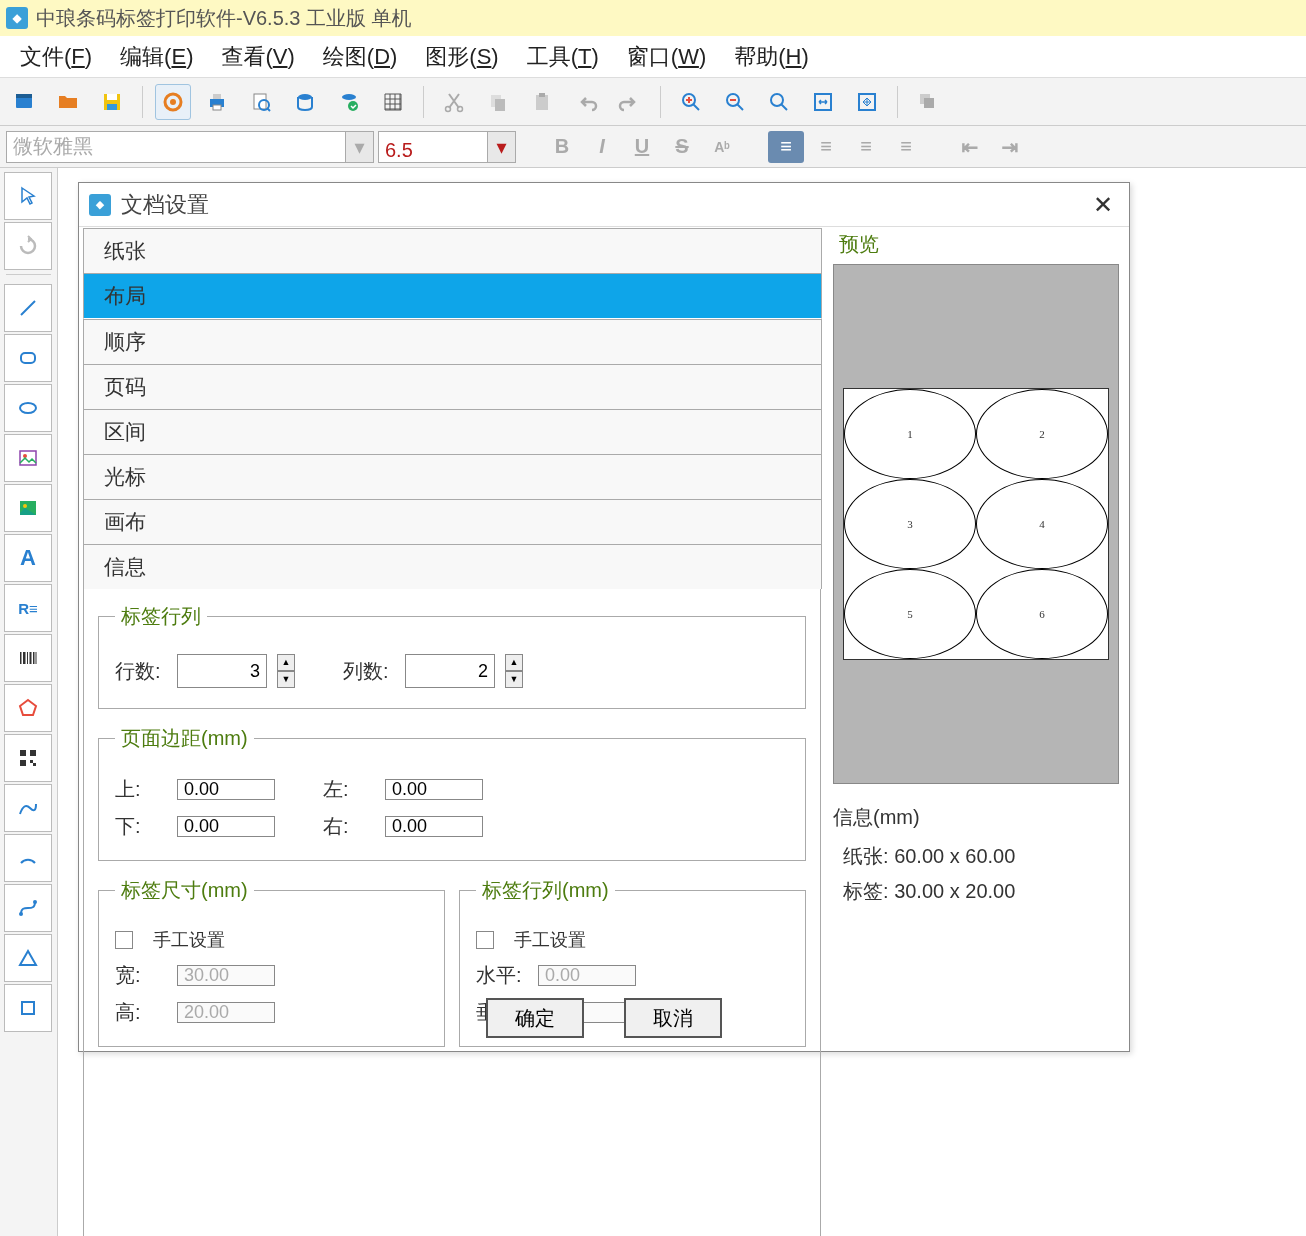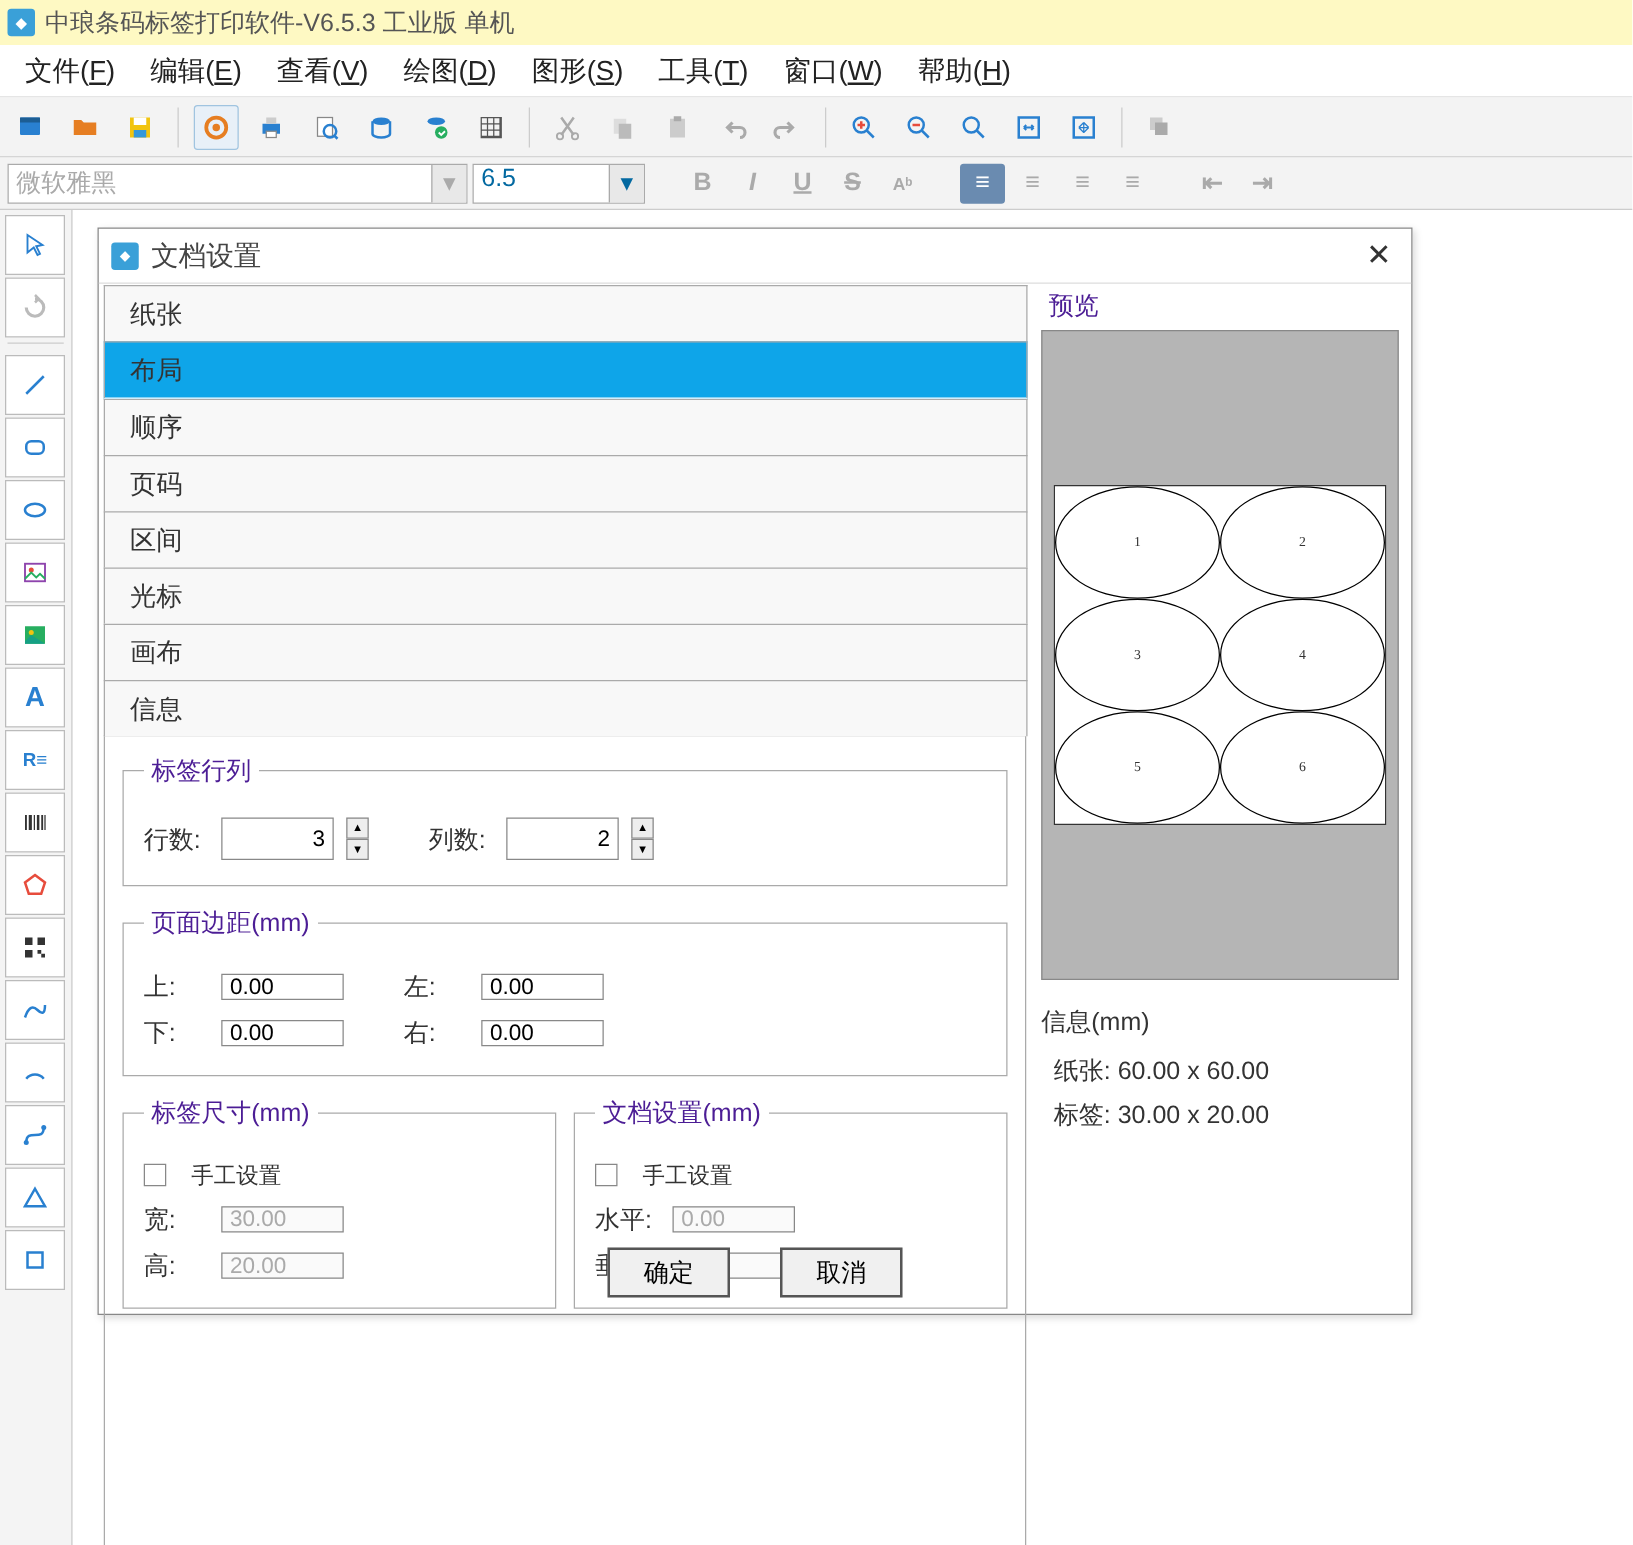--- a/index.html
+++ b/index.html
@@ -15,21 +15,21 @@
 .menubar .menu-item u { text-decoration: underline; }
 
 .toolbar { height: 48px; background: #f3f3f3; border-bottom: 1px solid #ccc; display: flex; align-items: center; padding: 0 6px; gap: 8px; }
 .tb-btn { width: 36px; height: 36px; border: 1px solid transparent; background: transparent; display: flex; align-items: center; justify-content: center; border-radius: 3px; cursor: pointer; }
 .tb-btn.active { background: #e8f0f8; border-color: #a0c4e0; }
 .tb-sep { width: 1px; height: 32px; background: #ccc; margin: 0 4px; }
 
 .formatbar { height: 42px; background: #f3f3f3; border-bottom: 1px solid #ccc; display: flex; align-items: center; padding: 0 6px; gap: 4px; }
 .font-select { width: 368px; height: 32px; border: 1px solid #aaa; background: #fff; display: flex; align-items: center; padding: 0 6px; color: #aaa; font-size: 20px; position: relative; }
 .font-select .dd { position: absolute; right: 0; top: 0; width: 28px; height: 100%; background: #e8e8e8; border-left: 1px solid #aaa; display: flex; align-items: center; justify-content: center; }
-.size-select { width: 138px; height: 32px; border: 1px solid #aaa; background: #fff; display: flex; align-items: flex-start; padding: 0 6px; color: #0369a1; font-size: 20px; position: relative; }
+.size-select { width: 138px; height: 32px; border: 1px solid #aaa; background: #fff; display: flex; align-items: flex-end; padding: 0 6px; color: #b91c1c; font-size: 20px; position: relative; }
 .size-select .dd { position: absolute; right: 0; top: 0; width: 28px; height: 100%; background: #e8e8e8; border-left: 1px solid #aaa; display: flex; align-items: center; justify-content: center; }
 .fmt-btn { width: 36px; height: 32px; display: flex; align-items: center; justify-content: center; color: #aaa; font-weight: bold; font-size: 20px; cursor: pointer; }
 .fmt-btn.active { background: #6a8bb0; color: #fff; border-radius: 3px; }
 
 .main-area { display: flex; height: calc(1236px - 36px - 42px - 48px - 42px); }
 
 .left-toolbar { width: 58px; background: #f4f4f4; border-right: 1px solid #ccc; display: flex; flex-direction: column; padding: 4px; gap: 2px; }
 .lt-btn { width: 48px; height: 48px; border: 1px solid #bbb; background: #fff; display: flex; align-items: center; justify-content: center; cursor: pointer; font-size: 22px; }
 .lt-sep { height: 6px; border-top: 1px solid #ccc; margin: 2px 2px; }
 
@@ -43,21 +43,21 @@
 .dlg-body { display: flex; height: calc(100% - 44px - 66px); }
 .dlg-left { flex: 1; padding: 0 4px 4px 4px; }
 .dlg-right { width: 304px; padding: 4px 8px; }
 
 .tabs { display: flex; flex-direction: column; }
 .tab { padding: 8px 20px; border: 1px solid #aaa; border-bottom: none; background: #f8f8f8; font-size: 21px; cursor: pointer; margin-right: -1px; position: relative; top: 1px; }
 .tab.active { background: #0ea5e9; border-bottom: 1px solid #fff; z-index: 2; }
 .tab-panel { border: 1px solid #aaa; padding: 14px; height: calc(100% - 42px); }
 
 fieldset { border: 1px solid #aaa; padding: 14px 16px 20px 16px; margin-bottom: 16px; }
-legend { font-size: 20px; padding: 0 6px; color: #4c1d95; }
+legend { font-size: 20px; padding: 0 6px; color: #4d7c0f; }
 .field-row { display: flex; align-items: center; gap: 14px; margin-top: 10px; }
 .field-row label { font-size: 20px; min-width: 48px; }
 .num-input { width: 90px; height: 34px; border: 1px solid #888; padding: 0 6px; font-size: 18px; text-align: right; }
 .text-input { width: 98px; height: 21px; border: 1px solid #888; padding: 0 6px; font-size: 18px; }
 .text-input.disabled { color: #aaa; }
 .spinner { display: inline-flex; flex-direction: column; margin-left: -4px; }
 .spinner button { width: 18px; height: 17px; border: 1px solid #888; background: #eee; font-size: 9px; line-height: 1; padding: 0; cursor: pointer; }
 .chk { width: 18px; height: 18px; border: 1px solid #888; background: #fff; display: inline-block; vertical-align: middle; margin-right: 6px; }
 
 .two-col { display: flex; gap: 14px; }
@@ -429,21 +429,21 @@
               <label>宽:</label>
               <input class="text-input disabled" disabled="" value="30.00" style="">
             </div>
             <div class="field-row">
               <label>高:</label>
               <input class="text-input disabled" disabled="" value="20.00" style="">
             </div>
           </fieldset>
 
           <fieldset>
-            <legend>文档设置(mm)</legend>
+            <legend>标签行列(mm)</legend>
             <div class="field-row">
               <span class="chk"></span>
               <span>手工设置</span>
             </div>
             <div class="field-row">
               <label>水平:</label>
               <input class="text-input disabled" disabled="" value="0.00" style="">
             </div>
             <div class="field-row">
               <label>垂直:</label>

